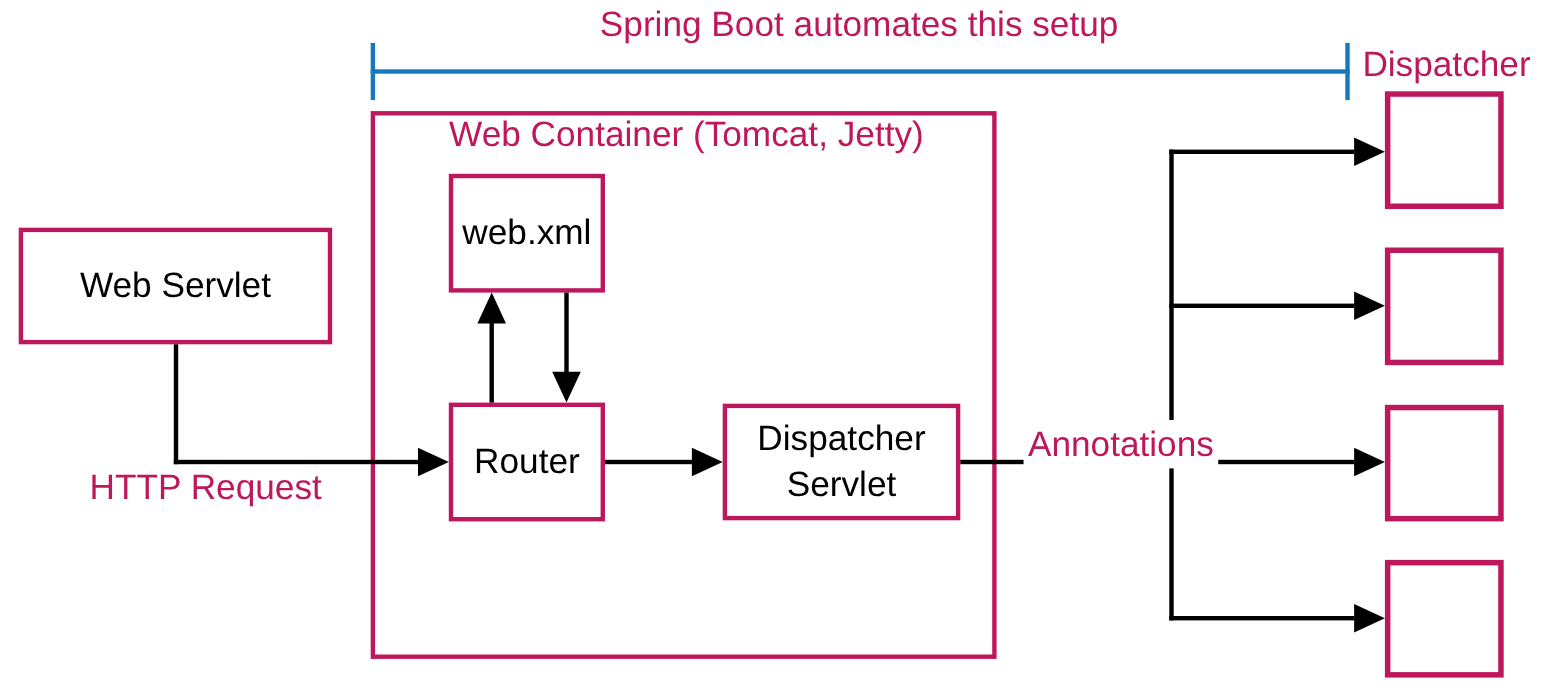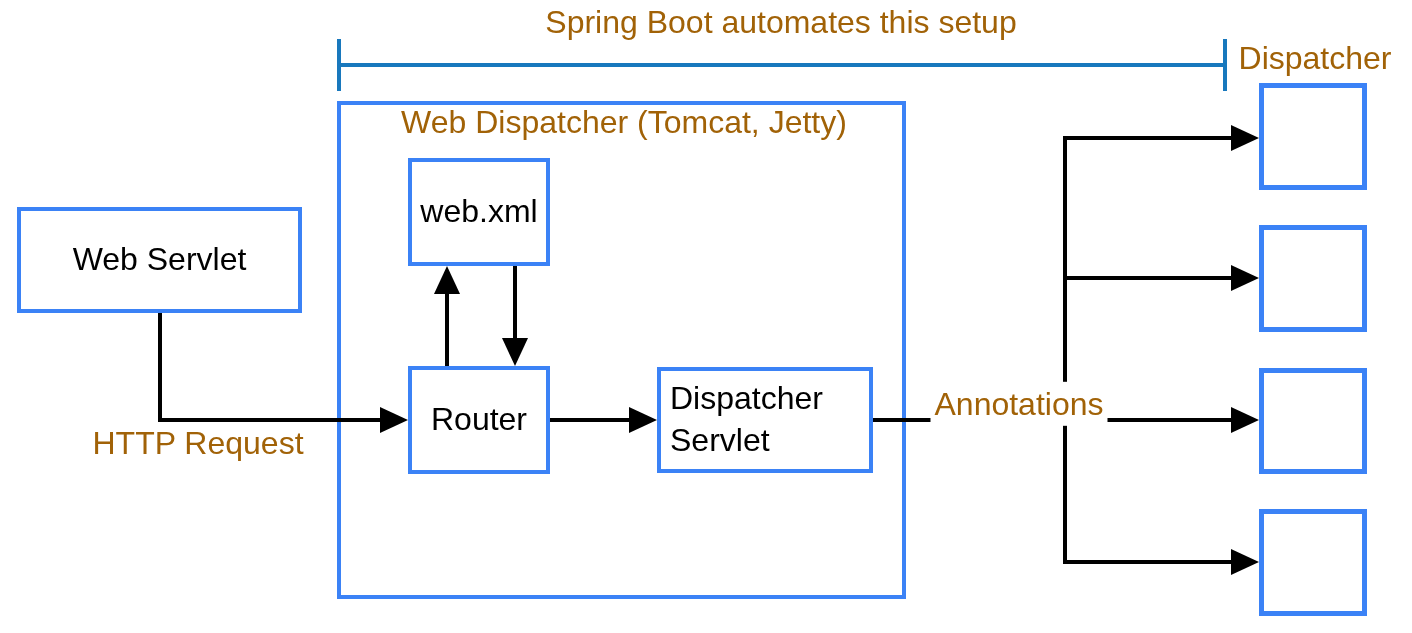--- a/index.html
+++ b/index.html
@@ -1,27 +1,27 @@
 <!DOCTYPE html>
 <html><head>
 <meta charset="utf-8">
 <style>
   html,body{margin:0;padding:0;background:#ffffff;}
   .canvas{
     position:relative;width:1412px;height:633px;background:#ffffff;overflow:hidden;
     font-family:"Liberation Sans", sans-serif;color:#000;
   }
   .label{
-    position:absolute;font-size:32px;line-height:1.2;white-space:nowrap;color:#a16207;
+    position:absolute;font-size:32px;line-height:1.2;white-space:nowrap;color:#be185d;
   }
   .center-x{transform:translateX(-50%);}
   .center-xy{transform:translate(-50%,-50%);}
   .box{
-    position:absolute;box-sizing:border-box;border:4px solid #3b82f6;background:#fff;
-    display:flex;align-items:center;justify-content:center;text-align:left;
+    position:absolute;box-sizing:border-box;border:4px solid #be185d;background:#fff;
+    display:flex;align-items:center;justify-content:center;text-align:center;
     font-size:32px;line-height:1.3;
   }
   .ctrl{border-width:5px;}
   .container-box{background:#fff;}
   .ln{position:absolute;background:#000;}
   .blue{position:absolute;background:#1878bd;}
   .ar{position:absolute;width:0;height:0;border-style:solid;}
   .ar.right{border-width:13px 0 13px 28px;border-color:transparent transparent transparent #000;}
   .ar.up{border-width:0 13px 28px 13px;border-color:transparent transparent #000 transparent;}
   .ar.down{border-width:28px 13px 0 13px;border-color:#000 transparent transparent transparent;}
@@ -38,21 +38,21 @@
   <div class="blue" style="left:337px;top:39px;width:4px;height:52px;"></div>
   <div class="blue" style="left:1223px;top:39px;width:4px;height:52px;"></div>
 
   <div class="label center-x" style="left:1315px;top:39px;">Dispatcher</div>
 
   <div class="box" style="left:17px;top:207px;width:285px;height:106px;">
     <span>Web Servlet</span>
   </div>
 
   <div class="box container-box" style="left:337px;top:101px;width:569px;height:498px;"></div>
-  <div class="label center-x" style="left:624px;top:103px;">Web Dispatcher (Tomcat, Jetty)</div>
+  <div class="label center-x" style="left:624px;top:103px;">Web Container (Tomcat, Jetty)</div>
 
   <div class="box" style="left:408px;top:158px;width:142px;height:108px;">
     <span>web.xml</span>
   </div>
 
   <div class="box" style="left:408px;top:366px;width:142px;height:108px;">
     <span>Router</span>
   </div>
 
   <div class="box" style="left:657px;top:367px;width:216px;height:106px;">
@@ -60,21 +60,21 @@
   </div>
 
   <div class="box ctrl" style="left:1259px;top:83px;width:108px;height:107px;"></div>
   <div class="box ctrl" style="left:1259px;top:225px;width:108px;height:107px;"></div>
   <div class="box ctrl" style="left:1259px;top:368px;width:108px;height:106px;"></div>
   <div class="box ctrl" style="left:1259px;top:509px;width:108px;height:107px;"></div>
 
   <div class="ln" style="left:158px;top:313px;width:4px;height:109px;"></div>
   <div class="ln" style="left:158px;top:418px;width:222px;height:4px;"></div>
   <div class="ar right" style="left:380px;top:407px;"></div>
-  <div class="label center-x" style="left:198px;top:424px;">HTTP Request</div>
+  <div class="label center-x" style="left:187px;top:424px;">HTTP Request</div>
 
   <div class="ln" style="left:445px;top:292px;width:4px;height:74px;"></div>
   <div class="ar up" style="left:434px;top:266px;"></div>
   <div class="ln" style="left:513px;top:266px;width:4px;height:74px;"></div>
   <div class="ar down" style="left:502px;top:338px;"></div>
 
   <div class="ln" style="left:550px;top:418px;width:79px;height:4px;"></div>
   <div class="ar right" style="left:629px;top:407px;"></div>
 
   <div class="ln" style="left:873px;top:418px;width:358px;height:4px;"></div>

